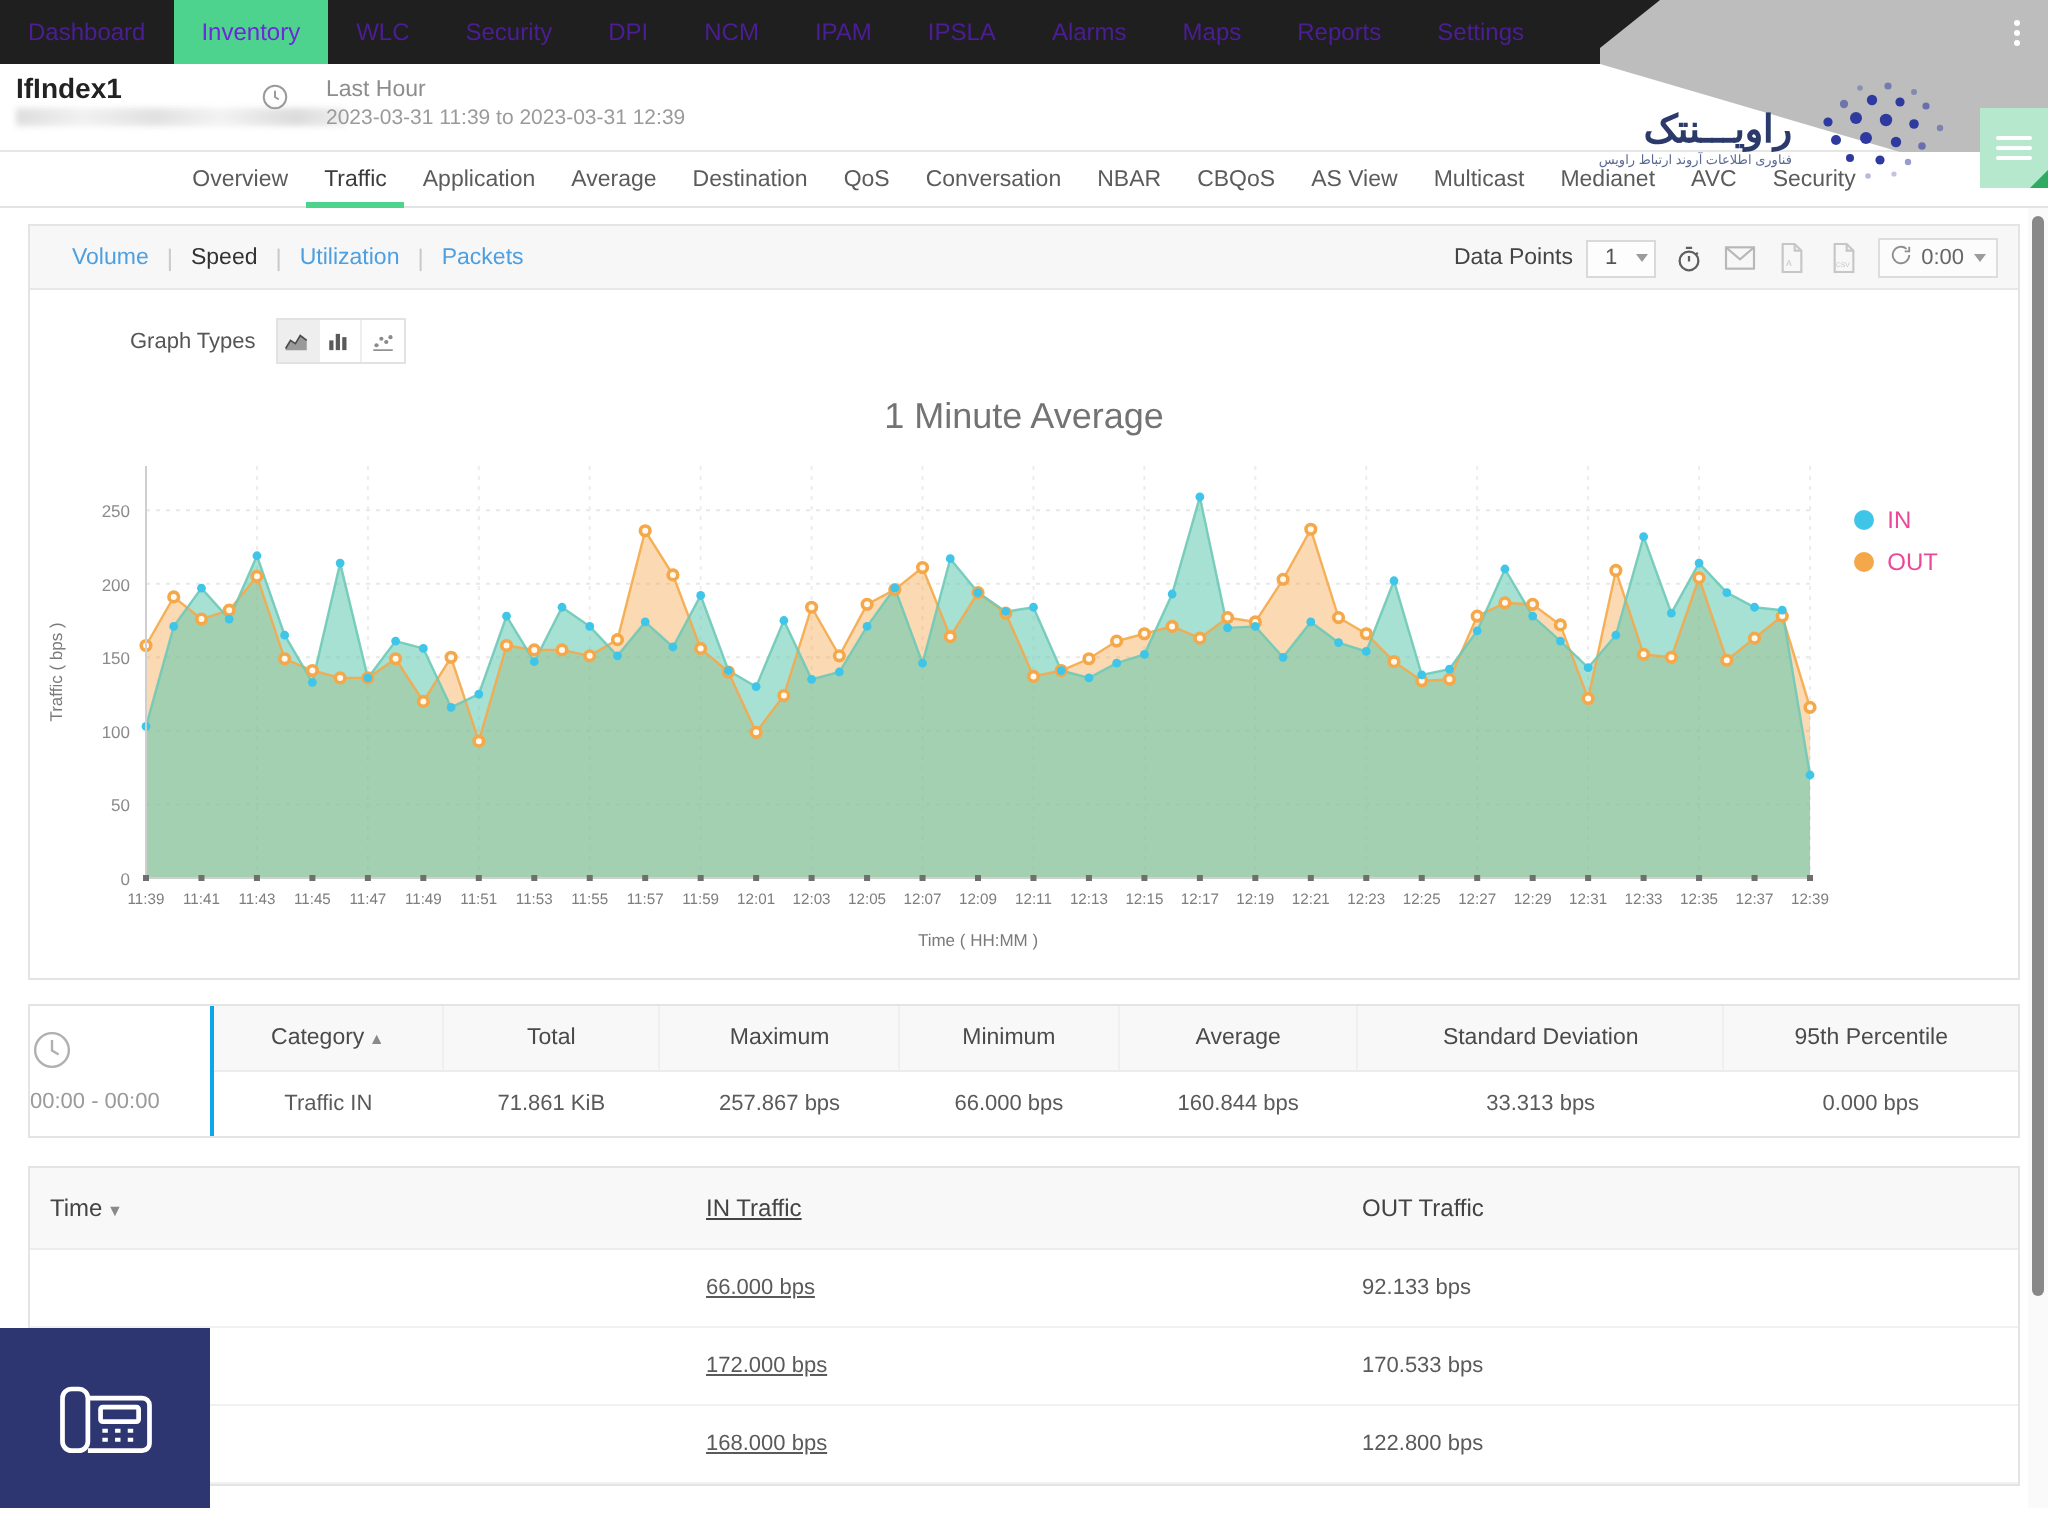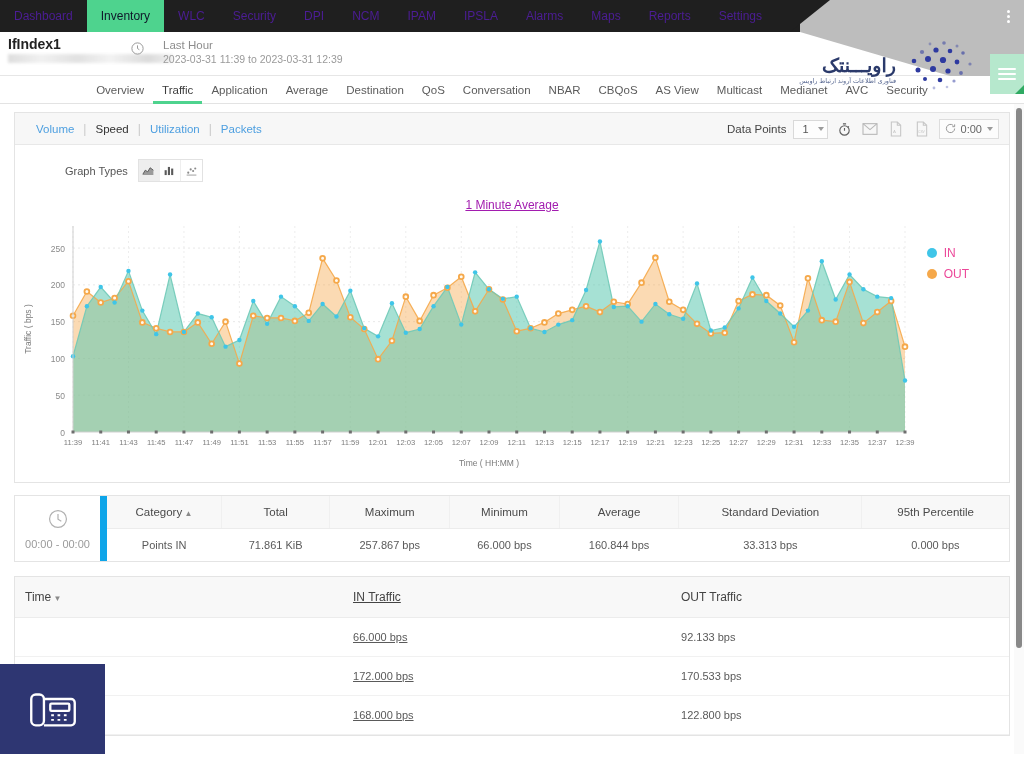--- a/index.html
+++ b/index.html
@@ -50,21 +50,21 @@
     display: flex;
     align-items: center;
     padding: 0 14px;
     color: #4c1d95;
     font-size: 12px;
     cursor: pointer;
     white-space: nowrap;
   }
   .topnav-item.active {
     background: #4ed38e;
-    color: #0f172a;
+    color: #6d28d9;
     text-align: right;
   }
   .kebab {
     position: absolute;
     right: 8px; top: 0;
     height: 32px;
     width: 16px;
     display: flex;
     flex-direction: column;
     align-items: center;
@@ -290,48 +290,46 @@
     display: flex; align-items: center; justify-content: center;
     border-right: 1px solid #eee;
     background: #fff;
     cursor: pointer;
   }
   .gt-btn:last-child { border-right: none; }
   .gt-btn.active { background: #eeeeee; }
 
   .chart-title {
     text-align: center;
-    font-size: 12px;
-    color: #a21caf;
+    font-size: 18px;
+    color: #737373;
     margin-top: 16px;
-    text-decoration: underline;
   }
   .chart-holder { position: relative; height: 270px; }
   .legend {
     position: absolute;
     right: 40px; top: 34px;
     font-size: 12px;
     color: #ec4899;
   }
   .legend-row { display: flex; align-items: center; gap: 7px; margin-bottom: 7px; }
   .legend-dot { width: 10px; height: 10px; border-radius: 50%; }
 
   
   .stats-card {
     margin: 12px 14px 0 14px;
     border: 1px solid #e4e4e4;
     display: flex;
     background: #fff;
   }
   .stats-left {
     width: 92px;
-    border-right: 7px solid #0ea5e9;
+    border-right: 2px solid #0ea5e9;
     display: flex;
     flex-direction: column;
-    align-items: center;
     justify-content: center;
     gap: 6px;
     color: #9a9a9a;
     font-size: 11px;
   }
   .stats-table { flex: 1; border-collapse: collapse; }
   .stats-table th {
     background: #f8f8f8;
     font-size: 11.5px;
     font-weight: normal;
@@ -865,21 +863,21 @@
             <th>Total</th>
             <th>Maximum</th>
             <th>Minimum</th>
             <th>Average</th>
             <th>Standard Deviation</th>
             <th>95th Percentile</th>
           </tr>
         </thead>
       <tbody id="stats-body">
           <tr>
-            <td>Points IN</td>
+            <td>Traffic IN</td>
             <td>71.861 KiB</td>
             <td>257.867 bps</td>
             <td>66.000 bps</td>
             <td>160.844 bps</td>
             <td>33.313 bps</td>
             <td>0.000 bps</td>
           </tr>
         </tbody>
     </table>
   </div>

